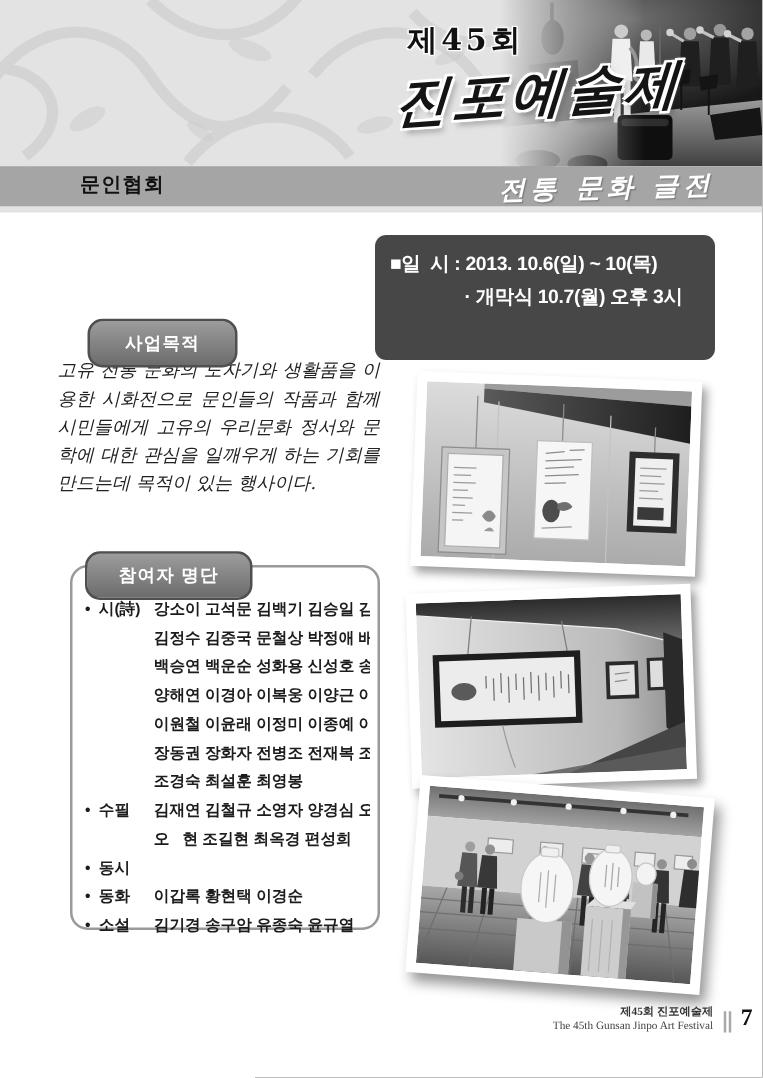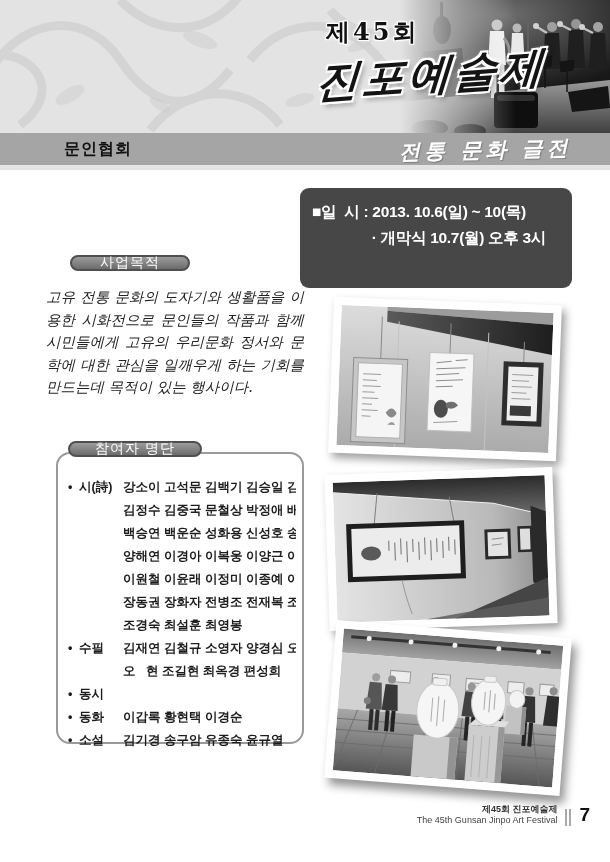--- a/index.html
+++ b/index.html
@@ -34,23 +34,23 @@
   
   .info-box{
     position:absolute; left:300px; top:188px; width:272px; height:100px; box-sizing:border-box;
     background:#474747; border-radius:9px; color:#fff; font-weight:bold; font-size:15.5px;
     padding:11px 10px 0 12px;
   }
   .info-box .line{white-space:pre; line-height:26px; letter-spacing:-0.3px;}
   .info-box .line.indent{text-align:right; padding-right:16px;}
   
   .pill{
-    position:absolute; box-sizing:border-box; height:16px; border-radius:12px;
+    position:absolute; box-sizing:border-box; height:39px; border-radius:12px;
     background:linear-gradient(#9c9c9c,#6c6c6c); border:2px solid #4f4f4f;
-    color:#fff; font-weight:normal; font-size:14px; letter-spacing:1px;
+    color:#fff; font-weight:bold; font-size:14px; letter-spacing:1px;
     display:flex; align-items:center; justify-content:center; z-index:5;
   }
   .pill-purpose{left:70px; top:255px; width:120px;}
   .pill-participants{left:68px; top:441px; width:134px;}
   
   .purpose-body{
     position:absolute; left:46px; top:286px; width:258px;
     font-family:"DejaVu Serif", serif; font-style:italic; font-size:14.5px; line-height:22.5px;
     color:#222; text-align:justify;
   }
@@ -64,21 +64,21 @@
   .group-bullet{width:11px; flex:none;}
   .group-label{width:44px; flex:none; white-space:nowrap;}
   .group-names{flex:1; white-space:pre; overflow:hidden;}
   
   .photo{position:absolute; background:#fff; padding:8px; box-shadow:4px 5px 8px rgba(0,0,0,.38);}
   .photo svg{display:block;}
   .photo1{left:331px; top:301px; transform:rotate(2.2deg);}
   .photo2{left:327px; top:471px; transform:rotate(-2deg);}
   .photo3{left:330px; top:629px; transform:rotate(4.5deg); box-shadow:5px 7px 10px rgba(0,0,0,.42);}
   
-  .footer{position:absolute; right:20px; bottom:36px; display:flex; align-items:flex-end; gap:8px;}
+  .footer{position:absolute; right:8px; bottom:36px; display:flex; align-items:flex-end; gap:8px;font-family:Liberation Serif, serif;}
   .footer-text{text-align:right; line-height:11px;}
   .footer-kr{font-size:9px; font-weight:bold; color:#333;}
   .footer-en{font-size:9px; color:#444;}
   .page-divider{width:2px; height:17px; border-left:2px solid #a9a9a9; border-right:2px solid #a9a9a9; background:transparent;}
   .page-number{font-size:19px; font-weight:bold; color:#111;}
 </style>
 </head>
 <body>
 
 <div class="page">

